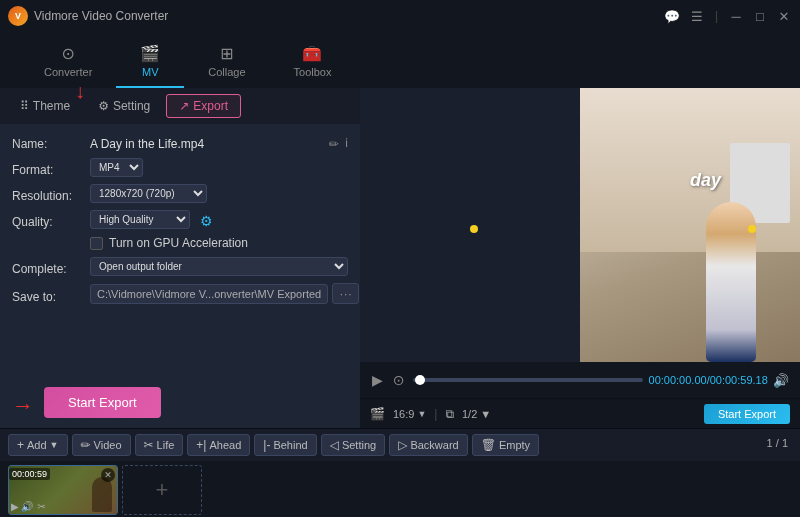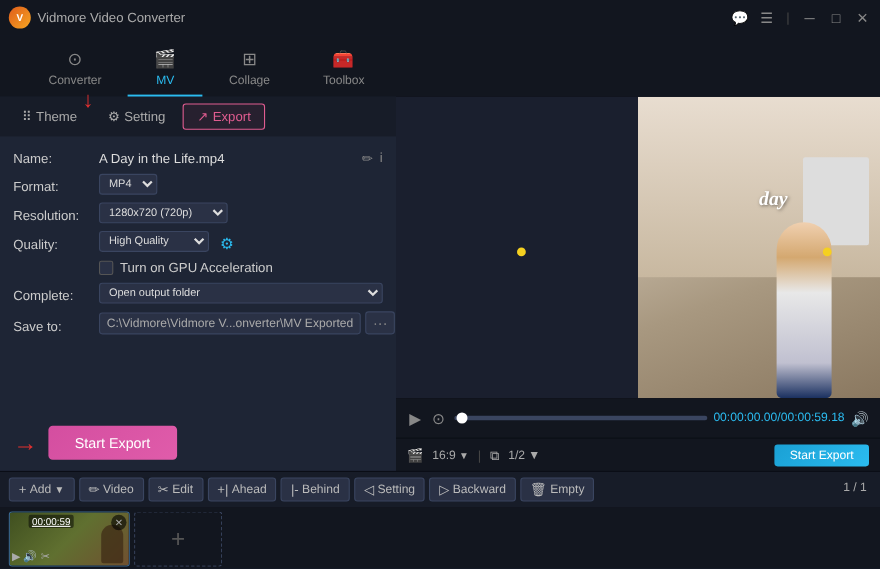--- a/index.html
+++ b/index.html
@@ -232,21 +232,20 @@
       flex: 1;
       background: #0d1018;
       display: flex;
       flex-direction: column;
     }
     .video-preview {
       flex: 1;
       position: relative;
       overflow: hidden;
       display: flex;
-      font-family: Liberation Serif, serif;
     }
     .video-left {
       flex: 1;
       background: #1a1f2e;
       position: relative;
       display: flex; align-items: center; justify-content: center;
     }
     .video-right {
       flex: 1;
       background: #2a2a2a;
@@ -406,27 +405,26 @@
       overflow: hidden;
       cursor: pointer;
     }
     .clip-thumb {
       width: 100%;
       height: 100%;
       background: linear-gradient(135deg, #3a6020 0%, #507030 40%, #604020 80%);
     }
     .clip-time {
       position: absolute;
-      top: 2px; left: 17px;
+      top: 2px; left: 0;
       color: white;
       font-size: 9px;
       background: rgba(0,0,0,0.5);
       padding: 1px 3px;
       border-radius: 2px;
-      text-decoration: underline;
     }
     .clip-close {
       position: absolute;
       top: 2px; right: 2px;
       width: 14px; height: 14px;
       background: rgba(0,0,0,0.6);
       border-radius: 50%;
       display: flex; align-items: center; justify-content: center;
       color: #aaa;
       font-size: 9px;
@@ -644,21 +642,21 @@
       <span class="tl-icon">+</span>
       <span>Add</span>
       <span class="add-chevron">▼</span>
     </button>
     <button class="tl-btn">
       <span class="tl-icon">✏</span>
       <span>Video</span>
     </button>
     <button class="tl-btn">
       <span class="tl-icon">✂</span>
-      <span>Edit</span>
+      <span>Life</span>
     </button>
     <button class="tl-btn">
       <span class="tl-icon">+|</span>
       <span>Ahead</span>
     </button>
     <button class="tl-btn">
       <span class="tl-icon">|-</span>
       <span>Behind</span>
     </button>
     <button class="tl-btn">

